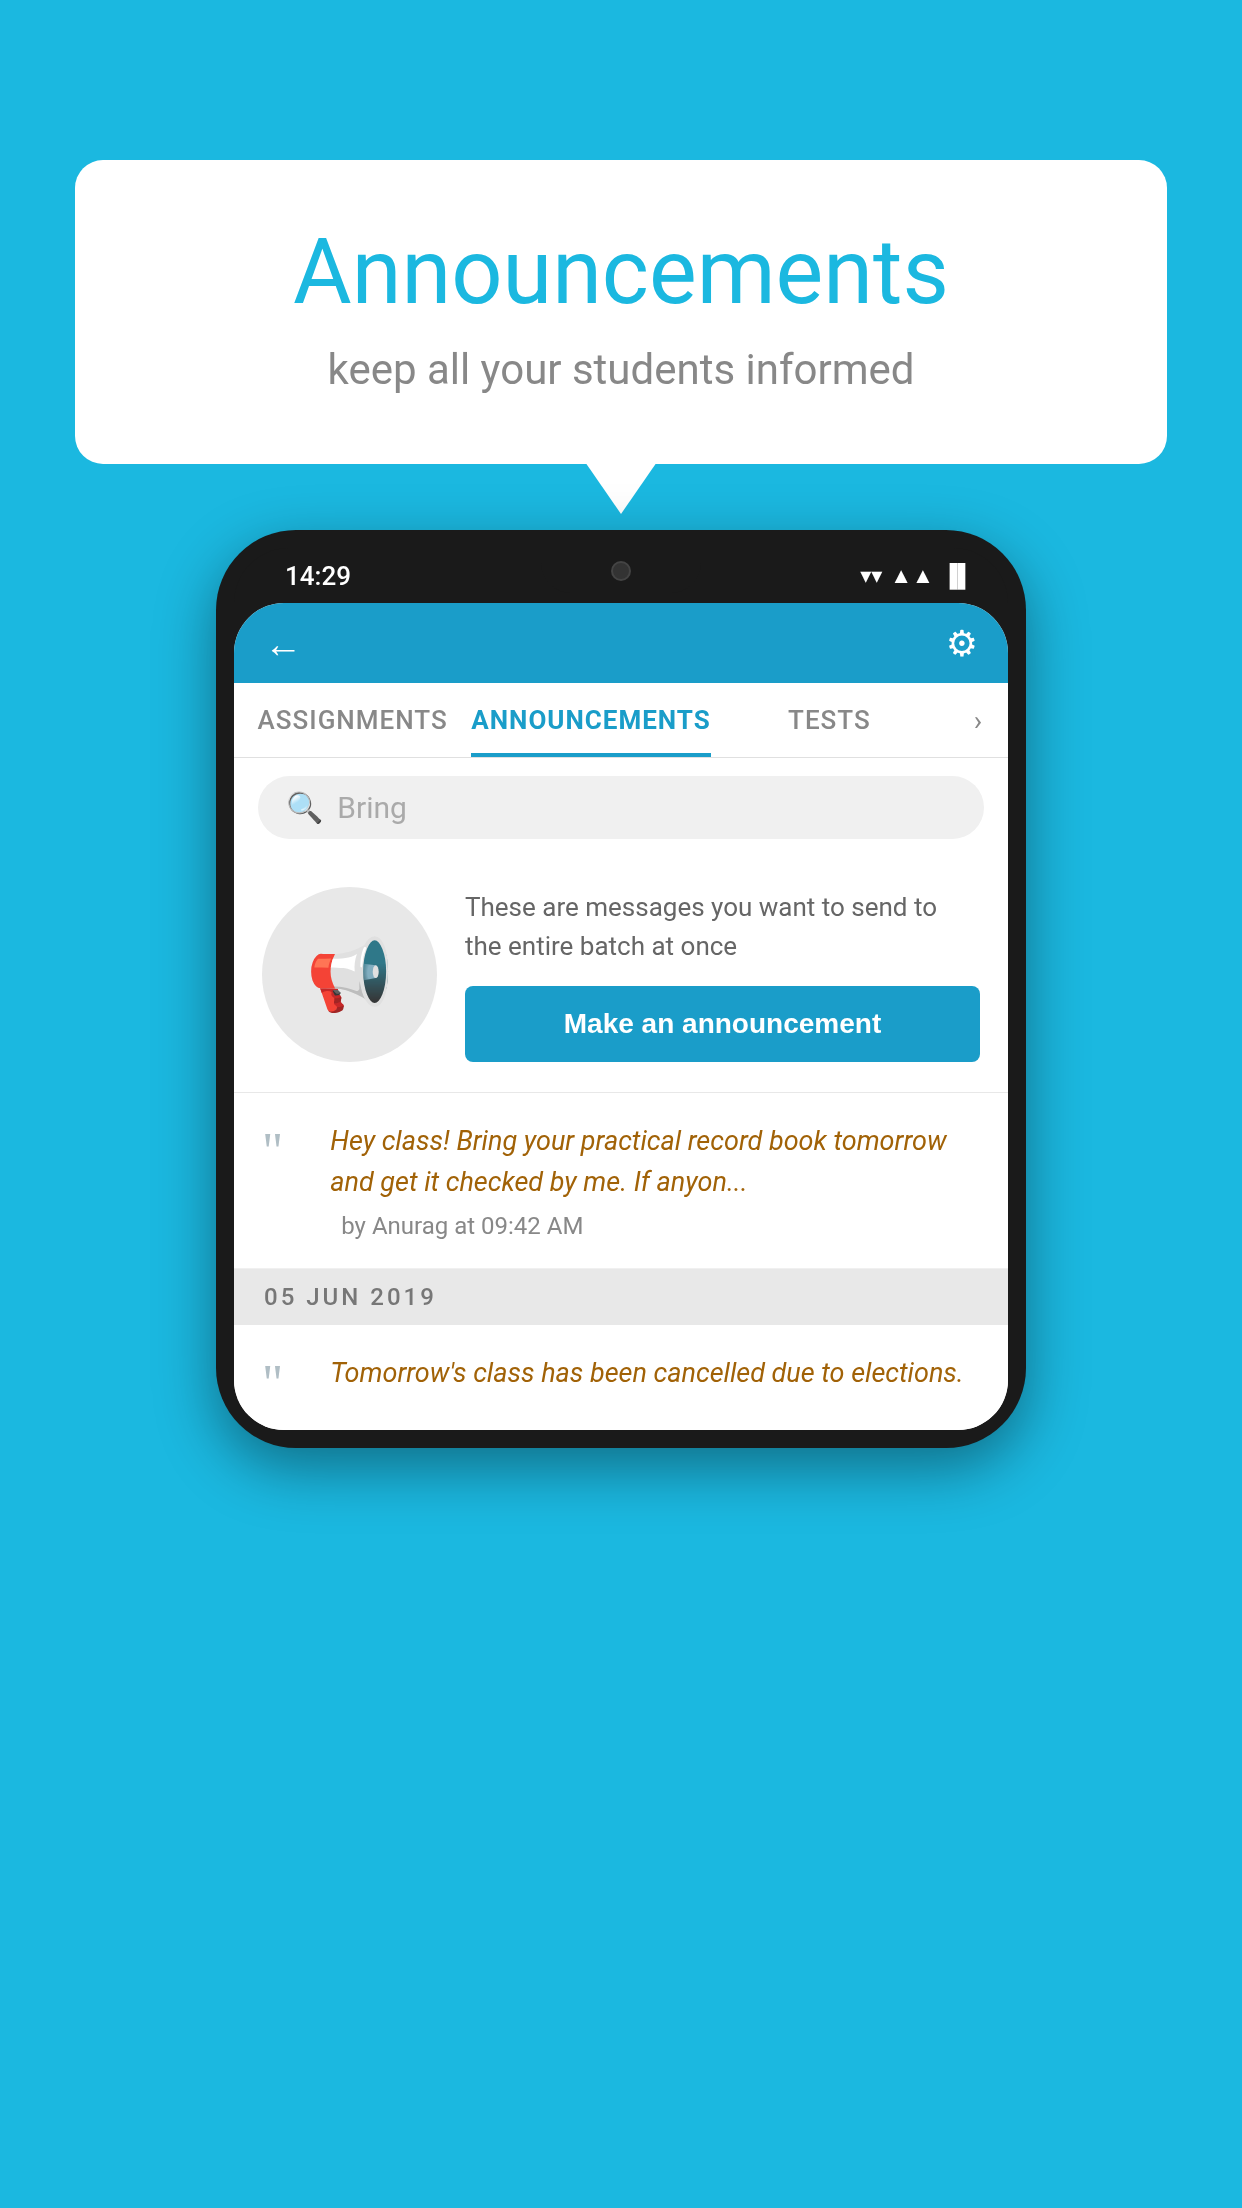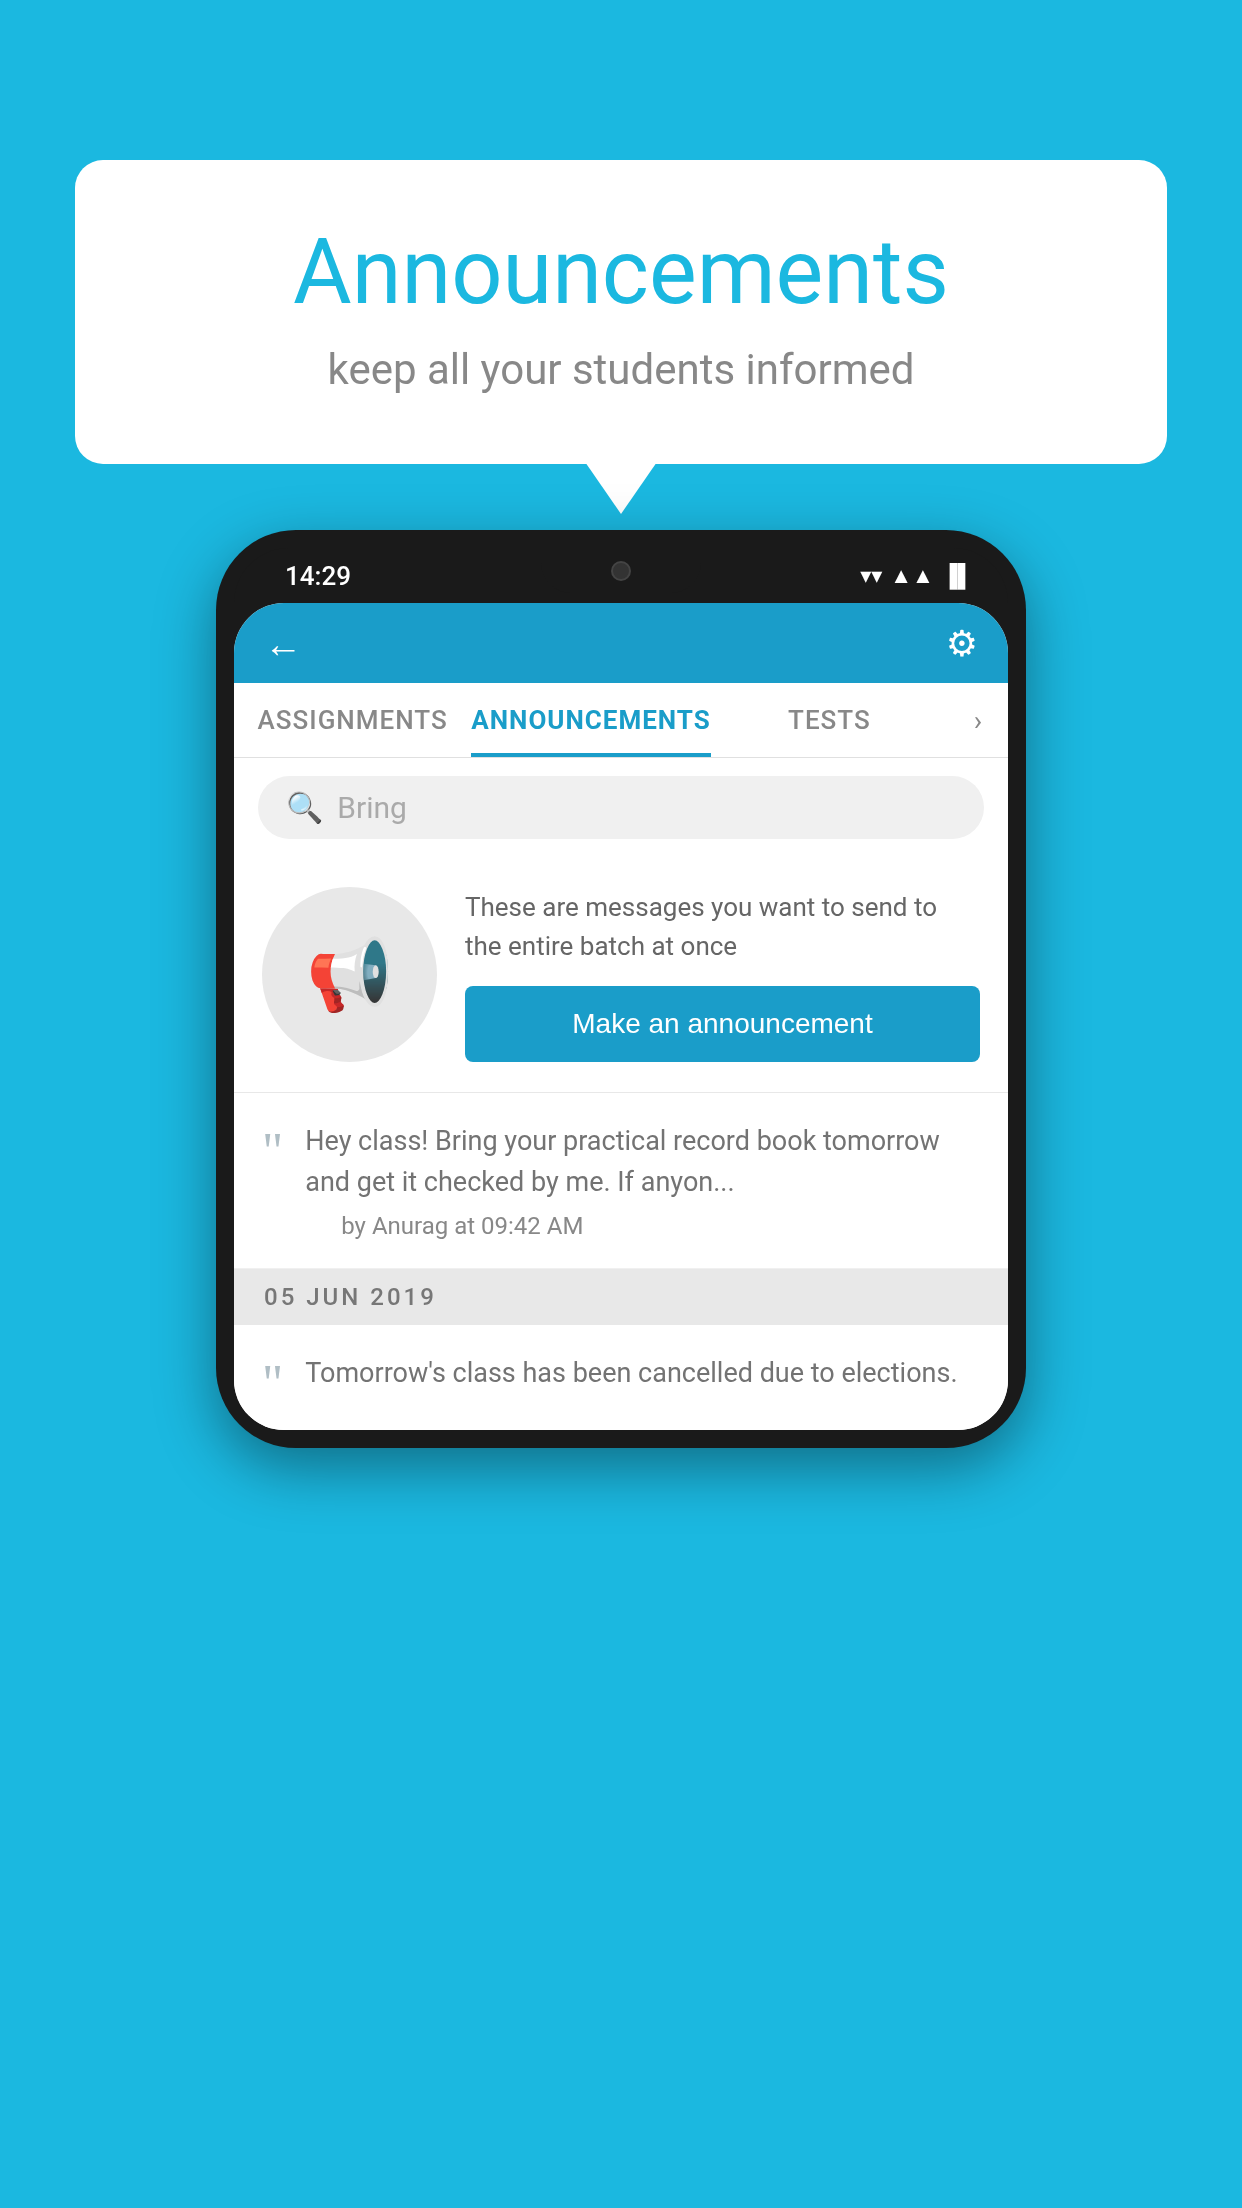--- a/index.html
+++ b/index.html
@@ -275,21 +275,21 @@
       margin-bottom: 20px;
     }
 
     .make-announcement-btn {
       background: #1a9dc9;
       color: white;
       border: none;
       border-radius: 8px;
       padding: 22px 14px;
       font-size: 28px;
-      font-weight: 400;
+      font-weight: 700;
       cursor: pointer;
       width: 100%;
     }
 
     
     .date-separator {
       background: #e8e8e8;
       padding: 14px 30px;
       font-size: 24px;
       color: #777;
@@ -313,24 +313,26 @@
       line-height: 1;
       font-family: Georgia, serif;
       margin-top: 5px;
     }
 
     .announcement-content {
       flex: 1;
     }
 
     .announcement-text {
-      color: #737373;
+      color: #a16207;
       font-size: 27px;
+      font-style: italic;
       line-height: 1.5;
       margin-bottom: 10px;
+      margin-left: 25px;
     }
 
     .announcement-meta {
       color: #888;
       font-size: 24px;
       margin-left: 36px;
     }
 
     
     .partial-item {

